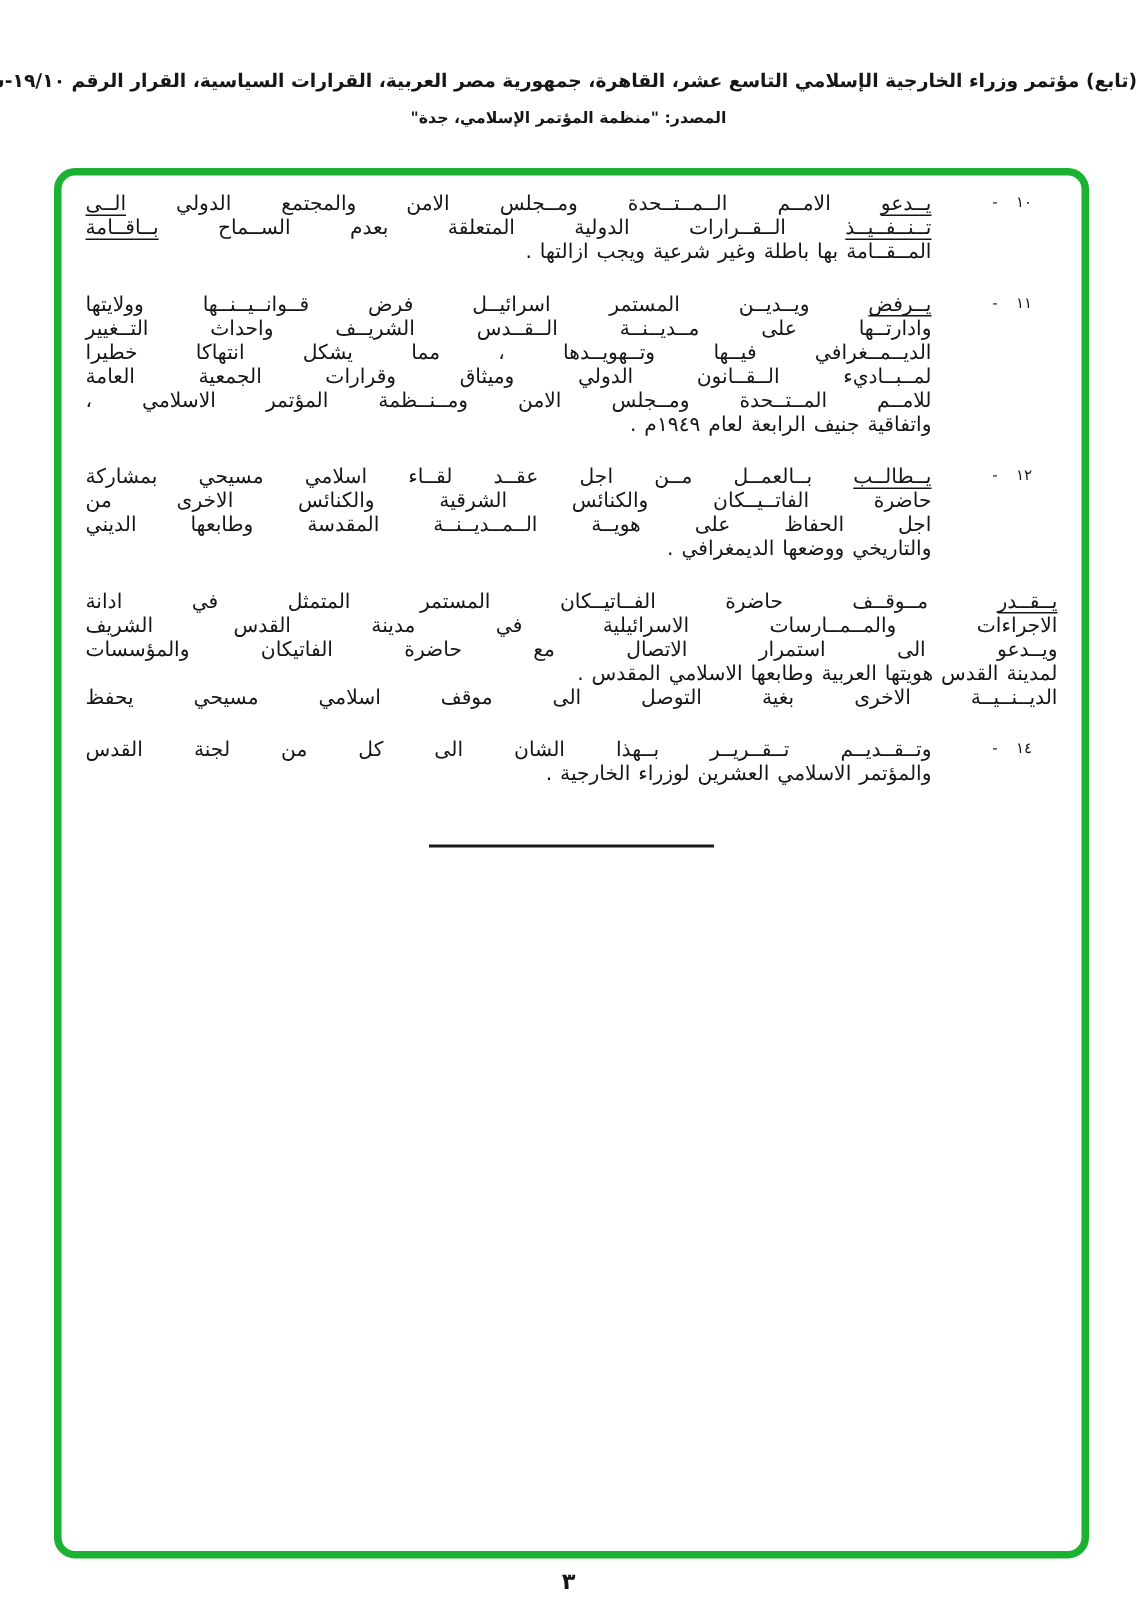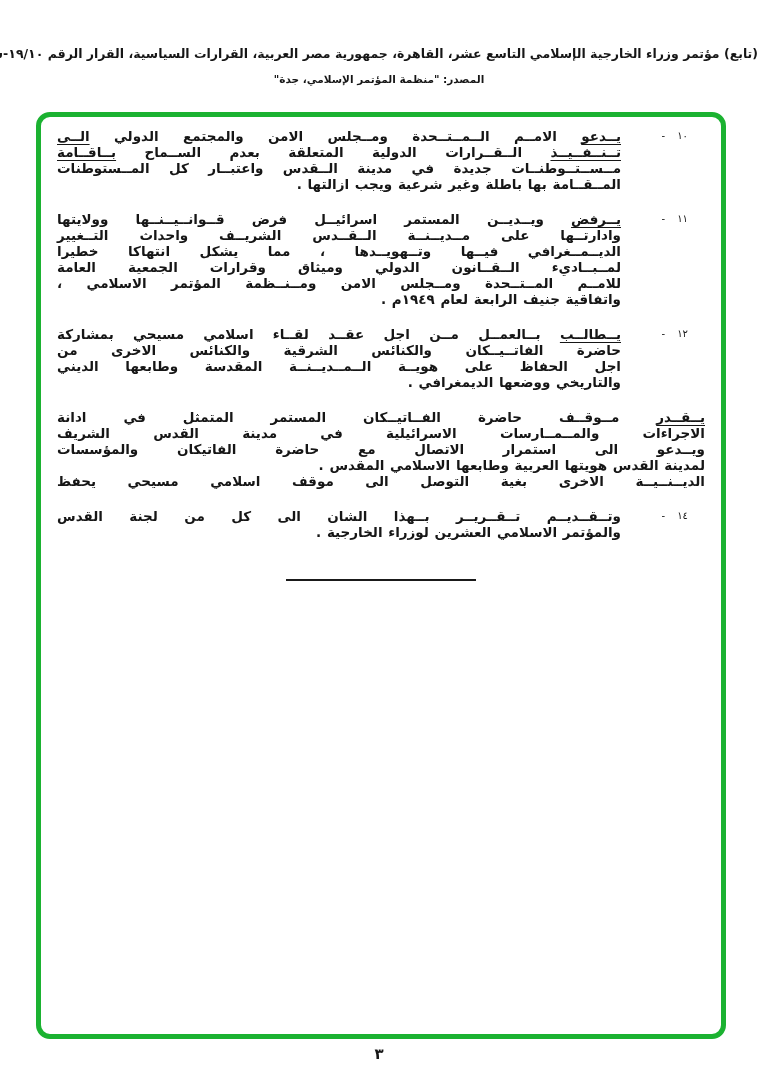--- a/index.html
+++ b/index.html
@@ -38,21 +38,21 @@
   .item { display: flex; margin-bottom: 19px; }
   .num {
     width: 84px;
     box-sizing: border-box;
     padding-right: 17px;
     font-size: 10px;
     line-height: 16px;
     word-spacing: 9px;
     flex: 0 0 84px;
   }
-  .itembody { flex: 1 1 auto; min-width: 0; font-weight: bold; }
+  .itembody { flex: 1 1 auto; min-width: 0; }
   .line {
     font-size: 13.5px;
     line-height: 16px;
     text-align: justify;
     word-spacing: 1px;
   }
   .line.fill { text-align-last: justify; }
   .line.last { text-align: start; text-align-last: start; }
   .u {
     text-decoration: underline;
@@ -80,21 +80,20 @@
     <div class="h2" dir="rtl">المصدر:  "منظمة المؤتمر الإسلامي، جدة"</div>
   </header>
 
   <main class="box" dir="rtl" style="border-color: rgb(27, 178, 49);">
     <div id="items">
         <div class="item">
           <div class="num" dir="rtl">١٠ -</div>
           <div class="itembody">
             <div class="line fill" dir="rtl"><span class="u">يــدعو</span><span> الامــم الــمــتــحدة ومــجلس الامن والمجتمع الدولي </span><span class="u">الــى</span></div>
             <div class="line fill" dir="rtl"><span class="u">تــنــفــيــذ</span><span> الــقــرارات الدولية المتعلقة بعدم الســماح </span><span class="u">بــاقــامة</span></div>
-            <div class="line fill" dir="rtl"><span>مــســتــوطنــات جديدة في مدينة الــقدس واعتبــار كل المــستوطنات</span></div>
             <div class="line last" dir="rtl"><span>المــقــامة بها باطلة وغير شرعية ويجب ازالتها .</span></div>
           </div>
         </div>
         <div class="item">
           <div class="num" dir="rtl">١١ -</div>
           <div class="itembody">
             <div class="line fill" dir="rtl"><span class="u">يــرفض</span><span> ويــديــن المستمر اسرائيــل فرض قــوانــيــنــها وولايتها</span></div>
             <div class="line fill" dir="rtl"><span>وادارتــها على مــديــنــة الــقــدس الشريــف واحداث التــغيير</span></div>
             <div class="line fill" dir="rtl"><span>الديــمــغرافي فيــها وتــهويــدها ، مما يشكل انتهاكا خطيرا</span></div>
             <div class="line fill" dir="rtl"><span>لمــبــاديء الــقــانون الدولي وميثاق وقرارات الجمعية العامة</span></div>

